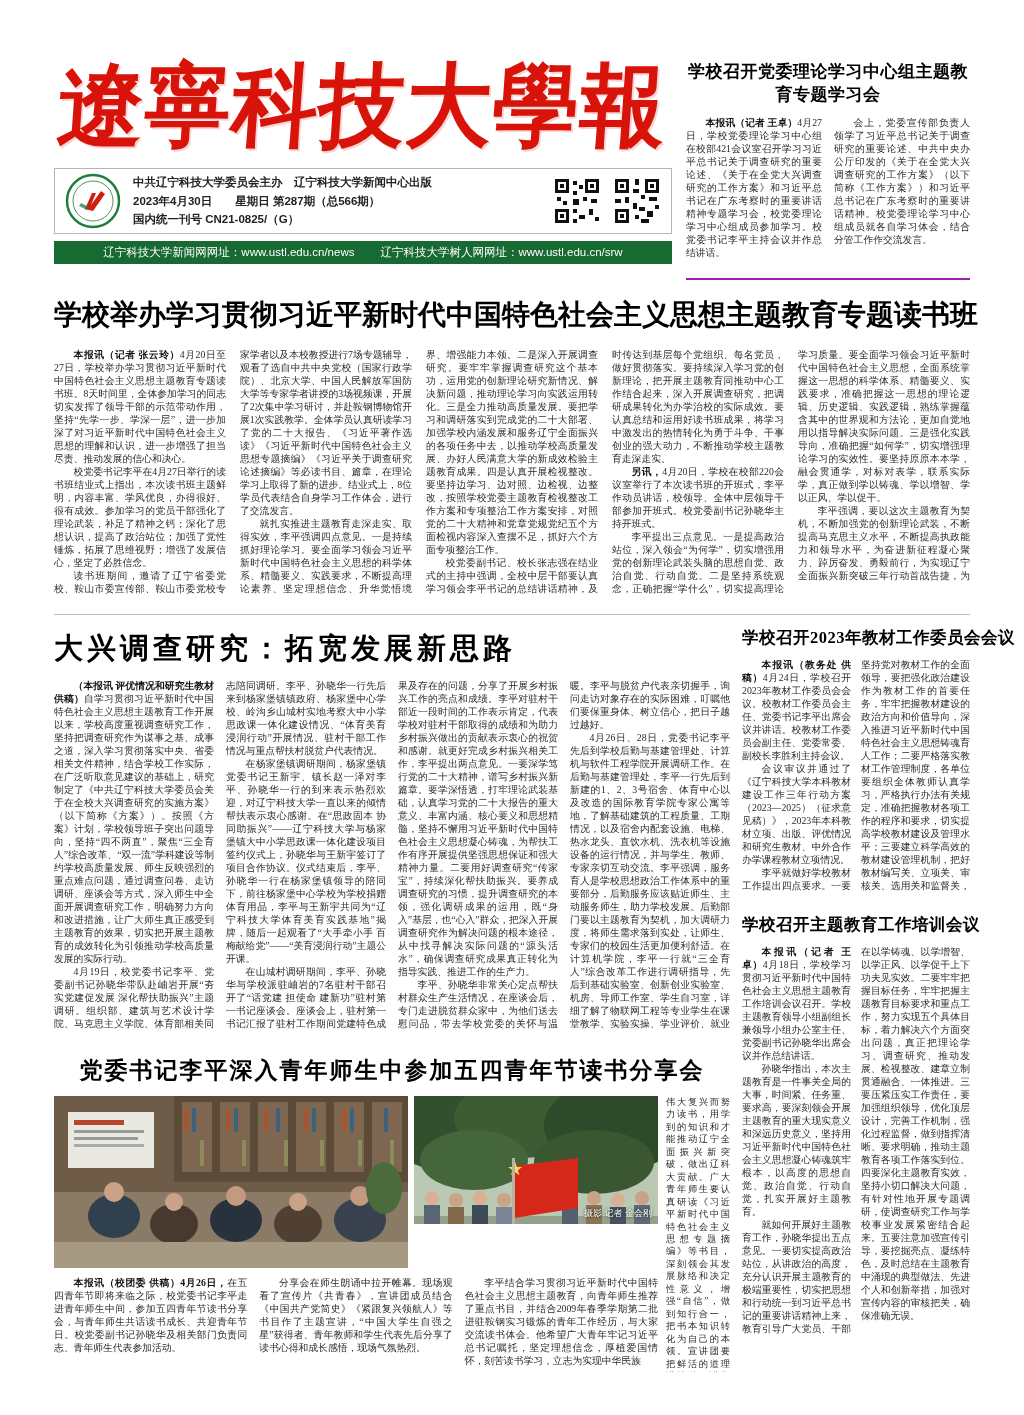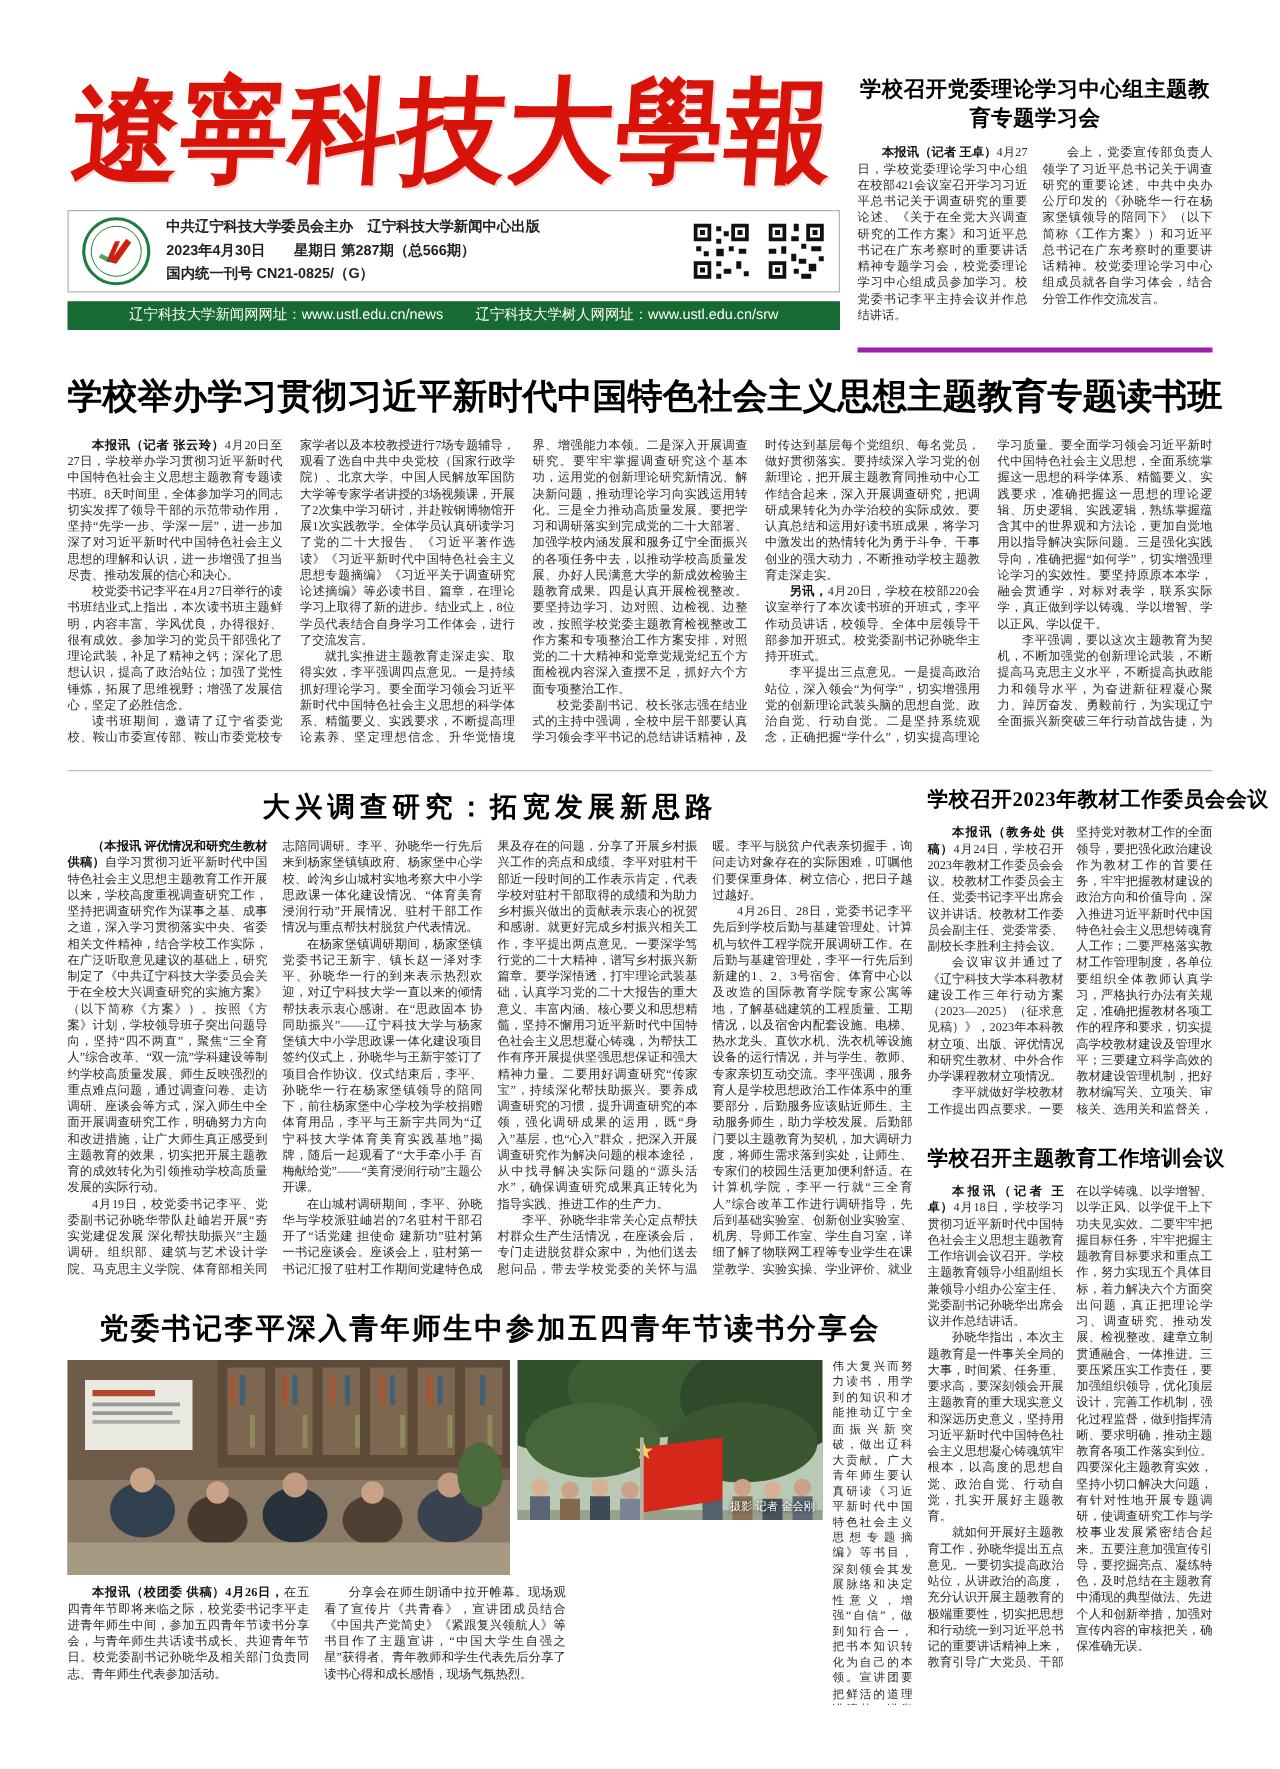--- a/index.html
+++ b/index.html
@@ -24,21 +24,21 @@
     display:flex;align-items:center;gap:12px;padding:4px 10px;box-sizing:border-box;font-weight:bold;
   }
   .info-lines{flex:1;font-family:"Liberation Sans","DejaVu Sans",sans-serif;
     font-size:11.5px;line-height:1.6;color:#222;}
   .qr{width:48px;height:48px;flex:none;}
   .green-bar{
     margin-top:7px;background:#176a32;color:#fff;height:23px;line-height:23px;
     font-size:11.5px;text-align:center;font-family:"Liberation Sans",sans-serif;
     display:flex;justify-content:center;gap:26px;white-space:nowrap;
   }
-  .topright{flex:1;border-bottom:4px solid #a21caf;padding:2px 0 8px 0;align-self:flex-start;}
+  .topright{flex:1;border-bottom:2px solid #a21caf;padding:2px 0 8px 0;align-self:flex-start;}
   .topright h2{
     margin:2px 0 10px 0;font-family:"Liberation Sans","DejaVu Sans",sans-serif;
     font-size:17px;font-weight:900;text-align:center;letter-spacing:0.5px;color:#000;
   }
   
   .body-text{font-size:9.8px;line-height:1.33;text-align:justify;color:#2a2a2a;
     column-fill:auto;overflow:hidden;}
   .body-text p{margin:0;text-indent:2em;}
   .body-text b{font-weight:bold;color:#111;}
   
@@ -47,21 +47,21 @@
     margin:6px 0 14px 0;text-align:center;font-family:"Liberation Sans","DejaVu Sans",sans-serif;
     font-size:28px;font-weight:900;letter-spacing:0px;color:#000;white-space:nowrap;
   }
   .main-body{column-count:5;column-gap:14px;height:252px;}
   .sect-divider{margin-top:14px;border-top:1px solid #bdbdbd;}
   
   .lower{display:flex;gap:12px;margin-top:10px;}
   .lower-left{width:676px;flex:none;}
   .lower-right{width:228px;flex:none;}
   .invest h1{
-    margin:4px 0 10px 0;text-align:center;font-size:22px;font-weight:900;
+    margin:4px 0 10px 0;text-align:left;font-size:29px;font-weight:900;
     letter-spacing:4px;color:#000;font-family:"Liberation Serif",serif;
   }
   .invest-body{column-count:4;column-gap:12px;height:362px;}
   .right-art h3{
     margin:2px 0 9px 0;text-align:center;font-size:16.5px;font-weight:900;
     color:#000;letter-spacing:0.5px;font-family:"Liberation Serif",serif;white-space:nowrap;
   }
   .right-body{column-count:2;column-gap:10px;}
   .rb1{height:240px;}
   .rb2{height:398px;}
@@ -185,21 +185,21 @@
       <div class="green-bar">
         <span>辽宁科技大学新闻网网址：www.ustl.edu.cn/news</span>
         <span>辽宁科技大学树人网网址：www.ustl.edu.cn/srw</span>
       </div>
     </div>
 
     <div class="topright">
       <h2>学校召开党委理论学习中心组主题教育专题学习会</h2>
       <div class="body-text" style="column-count:2;column-gap:12px;height:154px;">
           <p><b>本报讯（记者 王卓）</b>4月27日，学校党委理论学习中心组在校部421会议室召开学习习近平总书记关于调查研究的重要论述、《关于在全党大兴调查研究的工作方案》和习近平总书记在广东考察时的重要讲话精神专题学习会，校党委理论学习中心组成员参加学习。校党委书记李平主持会议并作总结讲话。</p>
-          <p>会上，党委宣传部负责人领学了习近平总书记关于调查研究的重要论述、中共中央办公厅印发的《孙晓华一行在杨家堡镇领导的陪同下》（以下简称《工作方案》）和习近平总书记在广东考察时的重要讲话精神。校党委理论学习中心组成员就各自学习体会，结合分管工作作交流发言。</p>
+          <p>会上，党委宣传部负责人领学了习近平总书记关于调查研究的重要论述、中共中央办公厅印发的《关于在全党大兴调查研究的工作方案》（以下简称《工作方案》）和习近平总书记在广东考察时的重要讲话精神。校党委理论学习中心组成员就各自学习体会，结合分管工作作交流发言。</p>
         </div>
     </div>
   </div>
 
   <div class="main-art">
     <h1>学校举办学习贯彻习近平新时代中国特色社会主义思想主题教育专题读书班</h1>
     <div class="body-text main-body">
         <p><b>本报讯（记者 张云玲）</b>4月20日至27日，学校举办学习贯彻习近平新时代中国特色社会主义思想主题教育专题读书班。8天时间里，全体参加学习的同志切实发挥了领导干部的示范带动作用，坚持“先学一步、学深一层”，进一步加深了对习近平新时代中国特色社会主义思想的理解和认识，进一步增强了担当尽责、推动发展的信心和决心。</p>
         <p>校党委书记李平在4月27日举行的读书班结业式上指出，本次读书班主题鲜明，内容丰富、学风优良，办得很好、很有成效。参加学习的党员干部强化了理论武装，补足了精神之钙；深化了思想认识，提高了政治站位；加强了党性锤炼，拓展了思维视野；增强了发展信心，坚定了必胜信念。</p>
         <p>读书班期间，邀请了辽宁省委党校、鞍山市委宣传部、鞍山市委党校专家学者以及本校教授进行7场专题辅导，观看了选自中共中央党校（国家行政学院）、北京大学、中国人民解放军国防大学等专家学者讲授的3场视频课，开展了2次集中学习研讨，并赴鞍钢博物馆开展1次实践教学。全体学员认真研读学习了党的二十大报告、《习近平著作选读》《习近平新时代中国特色社会主义思想专题摘编》《习近平关于调查研究论述摘编》等必读书目、篇章，在理论学习上取得了新的进步。结业式上，8位学员代表结合自身学习工作体会，进行了交流发言。</p>
@@ -323,20 +323,21 @@
                   <path d="M108 78 l4.8 3.4 -1.8 -5.6 4.7 -3.6 -5.9 -0.1 -1.8 -5.6 -1.9 5.6 -5.9 0.2 4.8 3.5 -1.8 5.6 Z" fill="#ffd75e" transform="translate(4,6) scale(0.9)"></path>
                   <rect x="98" y="62" width="3" height="76" fill="#b8b29e"></rect>
                 </svg>
                 <div class="photo-caption">摄影 记者 金会刚</div>
               </div>
             </div>
 
             <div class="body-text youth-text">
                 <p><b>本报讯（校团委 供稿）4月26日，</b>在五四青年节即将来临之际，校党委书记李平走进青年师生中间，参加五四青年节读书分享会，与青年师生共话读书成长、共迎青年节日。校党委副书记孙晓华及相关部门负责同志、青年师生代表参加活动。</p>
                 <p>分享会在师生朗诵中拉开帷幕。现场观看了宣传片《共青春》，宣讲团成员结合《中国共产党简史》《紧跟复兴领航人》等书目作了主题宣讲，“中国大学生自强之星”获得者、青年教师和学生代表先后分享了读书心得和成长感悟，现场气氛热烈。</p>
+                <p>李平结合学习贯彻习近平新时代中国特色社会主义思想主题教育，向青年师生推荐了重点书目，并结合2009年春季学期第二批进驻鞍钢实习锻炼的青年工作经历，与大家交流读书体会。他希望广大青年牢记习近平总书记嘱托，坚定理想信念，厚植爱国情怀，刻苦读书学习，立志为实现中华民族</p>
               </div>
           </div>
 
           <div class="youth-side">伟大复兴而努力读书，用学到的知识和才能推动辽宁全面振兴新突破，做出辽科大贡献。广大青年师生要认真研读《习近平新时代中国特色社会主义思想专题摘编》等书目，深刻领会其发展脉络和决定性意义，增强“自信”，做到知行合一，把书本知识转化为自己的本领。宣讲团要把鲜活的道理讲清楚、讲彻底，有力引导青年成长。</div>
         </div>
       </div>
     </div>
 
     <div class="lower-right">
       <div class="right-art">

